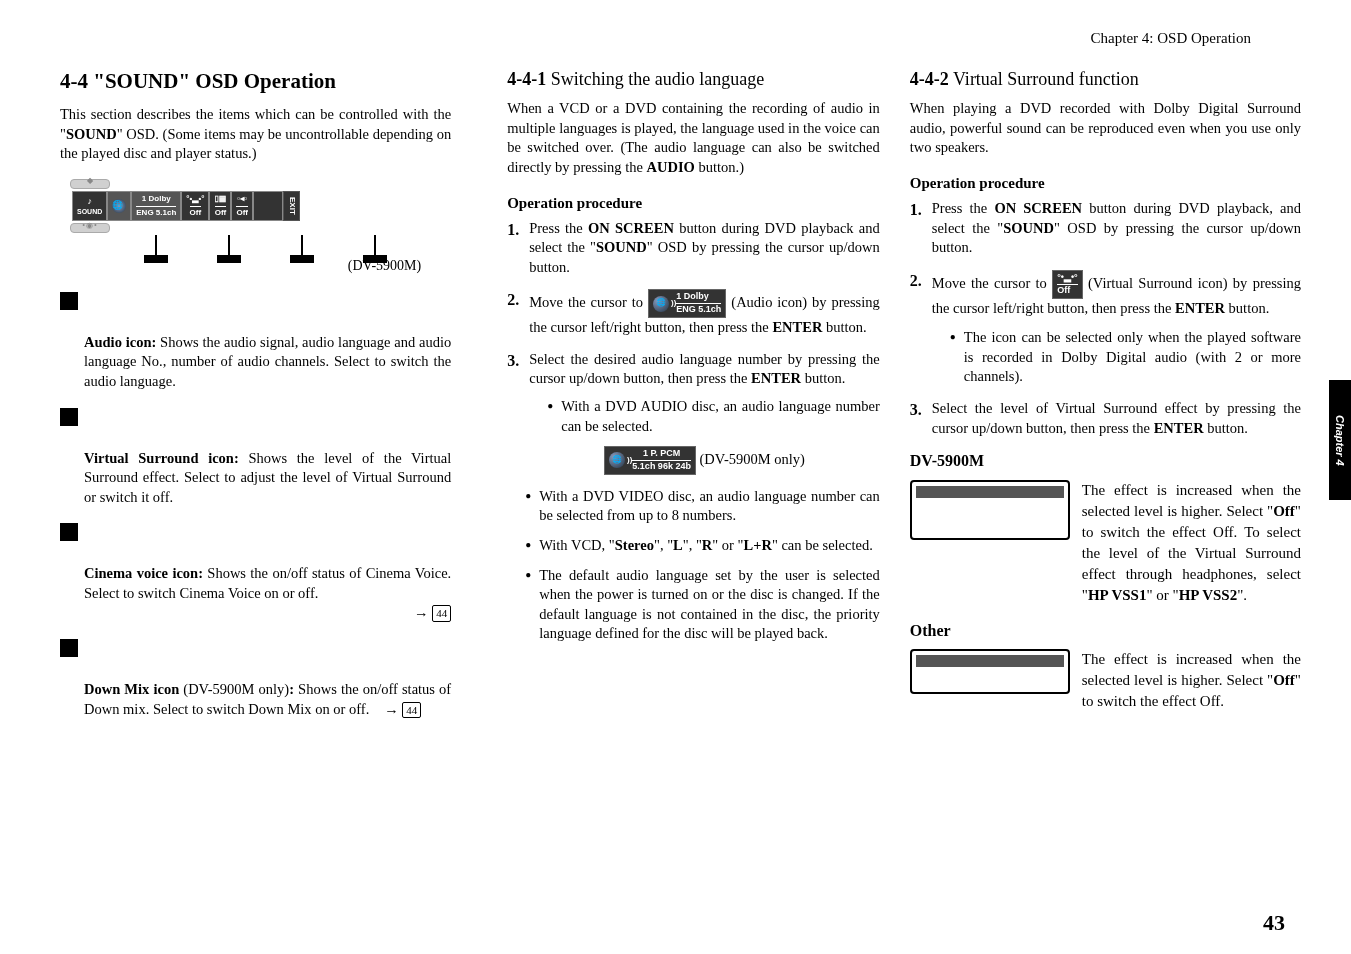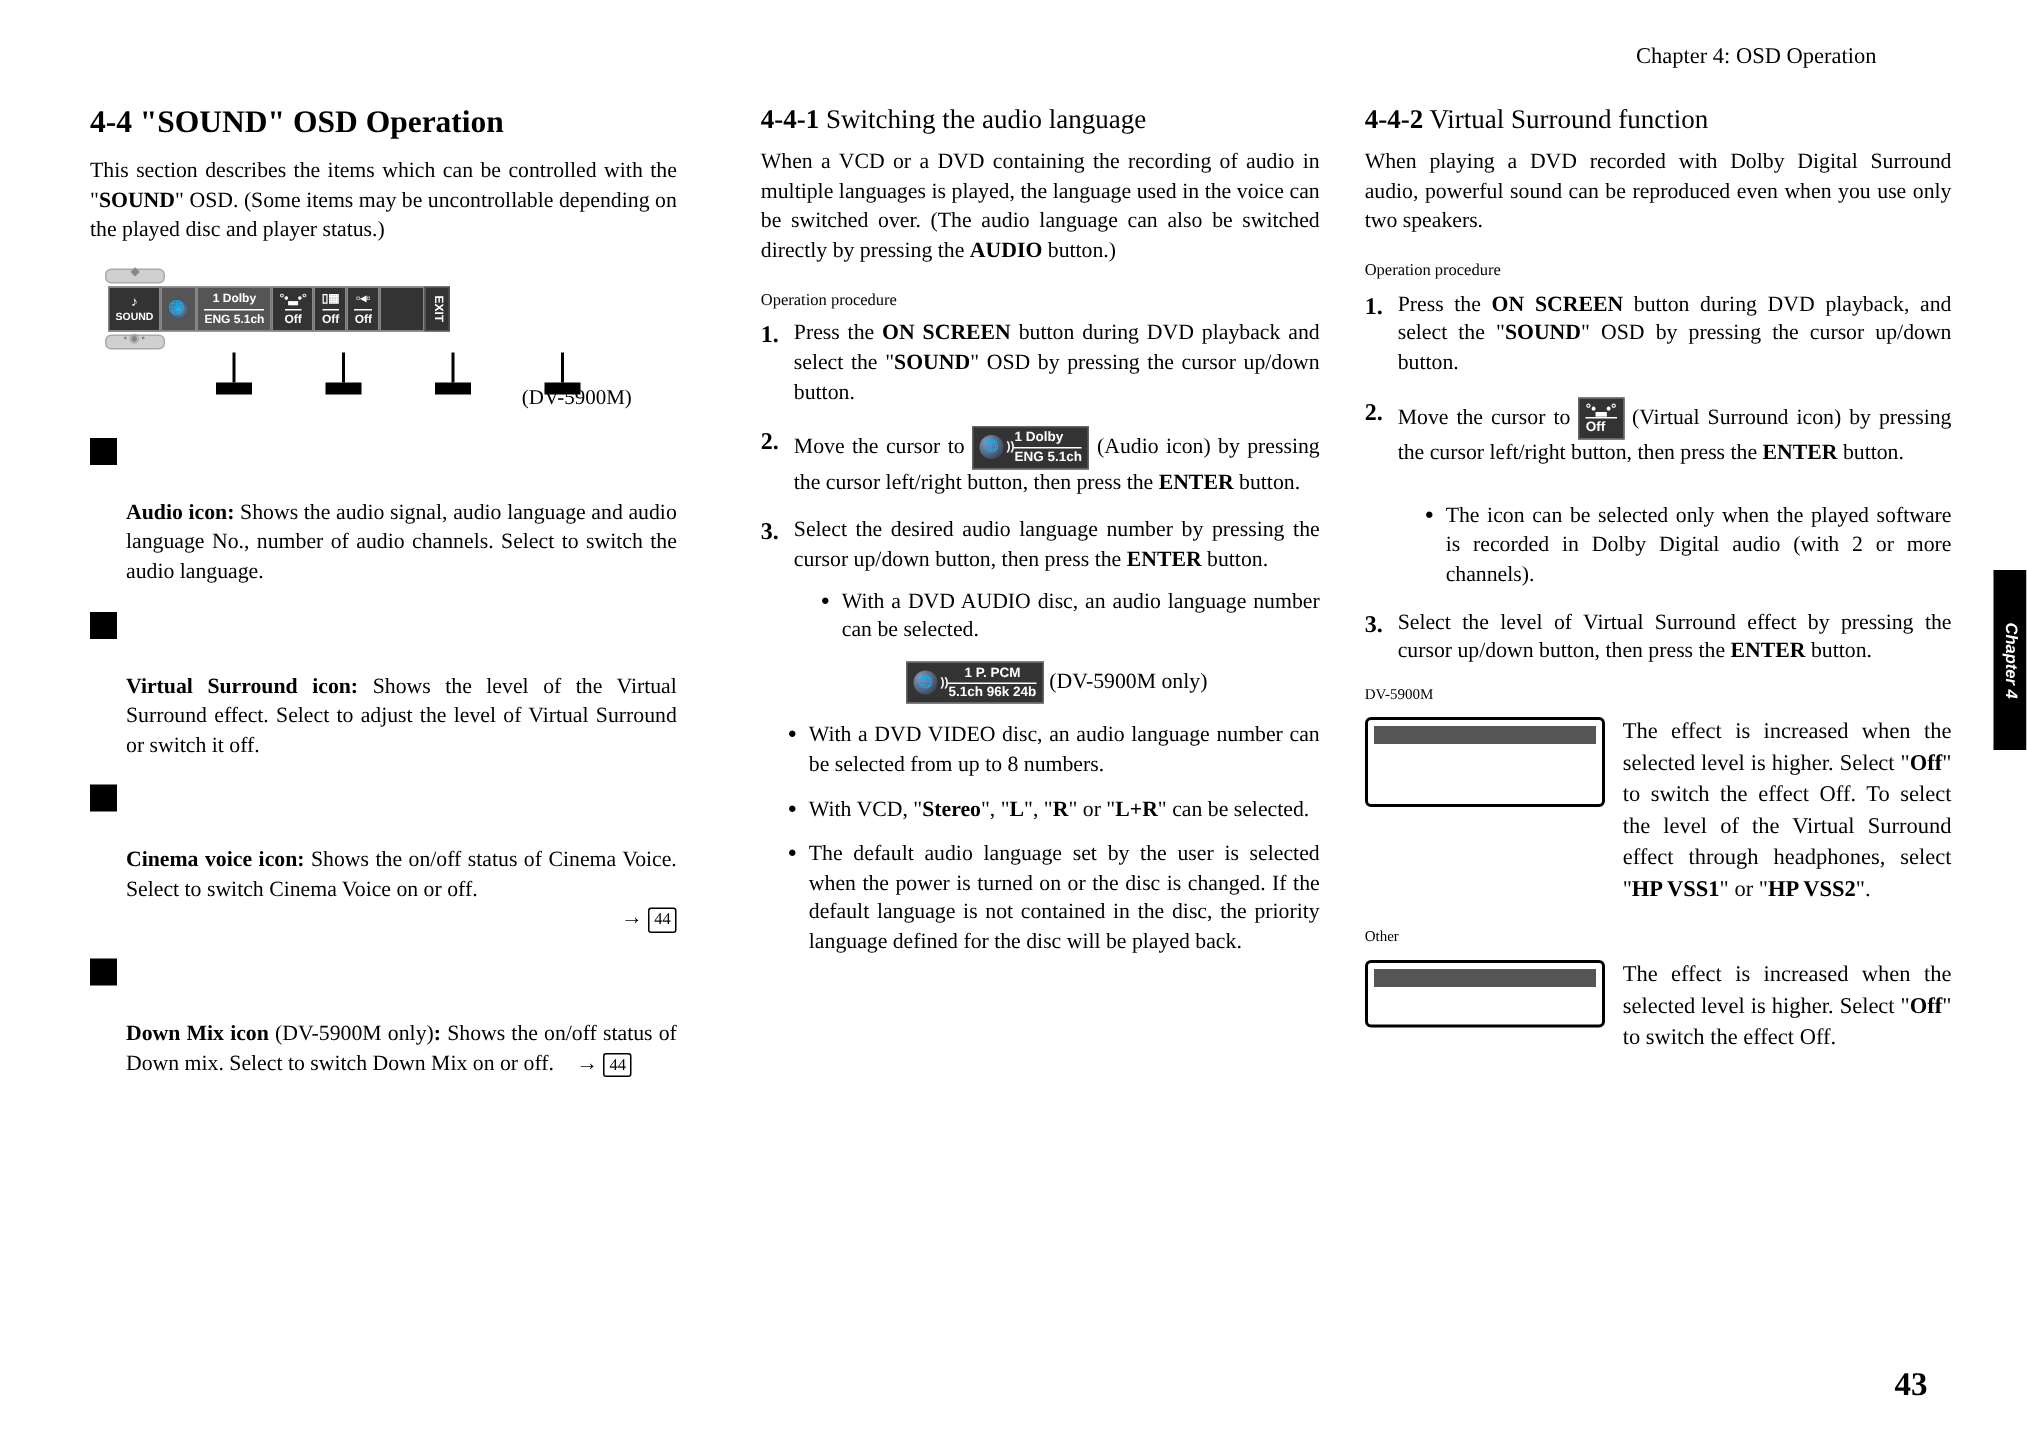--- a/index.html
+++ b/index.html
@@ -104,21 +104,21 @@
   .color-box {
     width: 18px; height: 18px; background: #000;
     flex-shrink: 0; margin-right: 6px; margin-top: 2px;
   }
   .icon-item .desc { text-align: justify; margin-top: 43px; }
   .pageref {
     display:inline-block; border:1px solid #000; border-radius:2px;
     font-size:11px; padding: 0 3px; position:relative;
   }
   .pageref-arrow { margin-left: 4px; }
-  .op-proc { font-weight: normal; margin: 12px 0 6px 0; font-size: 11px; }
+  .op-proc { font-weight: bold; margin: 12px 0 6px 0; font-size: 15px; }
   ol.steps { list-style: none; counter-reset: step; }
   ol.steps > li {
     counter-increment: step;
     margin-bottom: 12px;
     padding-left: 22px;
     position: relative;
     text-align: justify;
   }
   ol.steps > li::before {
     content: counter(step) ".";
@@ -159,21 +159,21 @@
     border:2px solid #000; border-radius:4px;
     width:160px; height:60px;
     position:relative;
   }
   .effect-box::before {
     content:""; position:absolute; top:4px; left:4px; right:4px; height:12px;
     background: #555;
   }
   .effect-row { display:flex; gap:12px; margin: 8px 0 14px 0; align-items:flex-start; }
   .effect-desc { font-size:15px; line-height:1.4; text-align:justify; flex:1; }
-  .effect-label { font-weight:normal; font-size:10px; margin: 6px 0; }
+  .effect-label { font-weight:bold; font-size:16px; margin: 6px 0; }
   .side-tab {
     position: absolute;
     right: 0;
     top: 380px;
     width: 22px;
     height: 120px;
     background: #000;
     color: #fff;
     font-family: Arial, sans-serif;
     font-size: 11px;
@@ -321,21 +321,21 @@
     <ol class="steps">
       <li><span>Press the </span><b>ON SCREEN</b><span> button during DVD playback, and select the "</span><b>SOUND</b><span>" OSD by pressing the cursor up/down button.</span></li>
       <li><span>Move the cursor to </span>
         <span class="inline-icon">
             <span class="stack">
               <span>°•▂•°</span>
               <span class="b">Off</span>
             </span>
           </span>
         <span> (Virtual Surround icon) by pressing the cursor left/right button, then press the </span><b>ENTER</b><span> button.</span>
-        <ul class="bullets" style="margin-top:22px;">
+        <ul class="bullets" style="margin-top:10px;">
           <li>The icon can be selected only when the played software is recorded in Dolby Digital audio (with 2 or more channels).</li>
         </ul>
       </li>
       <li><span>Select the level of Virtual Surround effect by pressing the cursor up/down button, then press the </span><b>ENTER</b><span> button.</span></li>
     </ol>
 
     <div class="effect-label">DV-5900M</div>
     <div class="effect-row">
       <div class="effect-box"></div>
       <div class="effect-desc"><span>The effect is increased when the selected level is higher. Select "</span><b>Off</b><span>" to switch the effect Off. To select the level of the Virtual Surround effect through headphones, select "</span><b>HP VSS1</b><span>" or "</span><b>HP VSS2</b><span>".</span></div>

